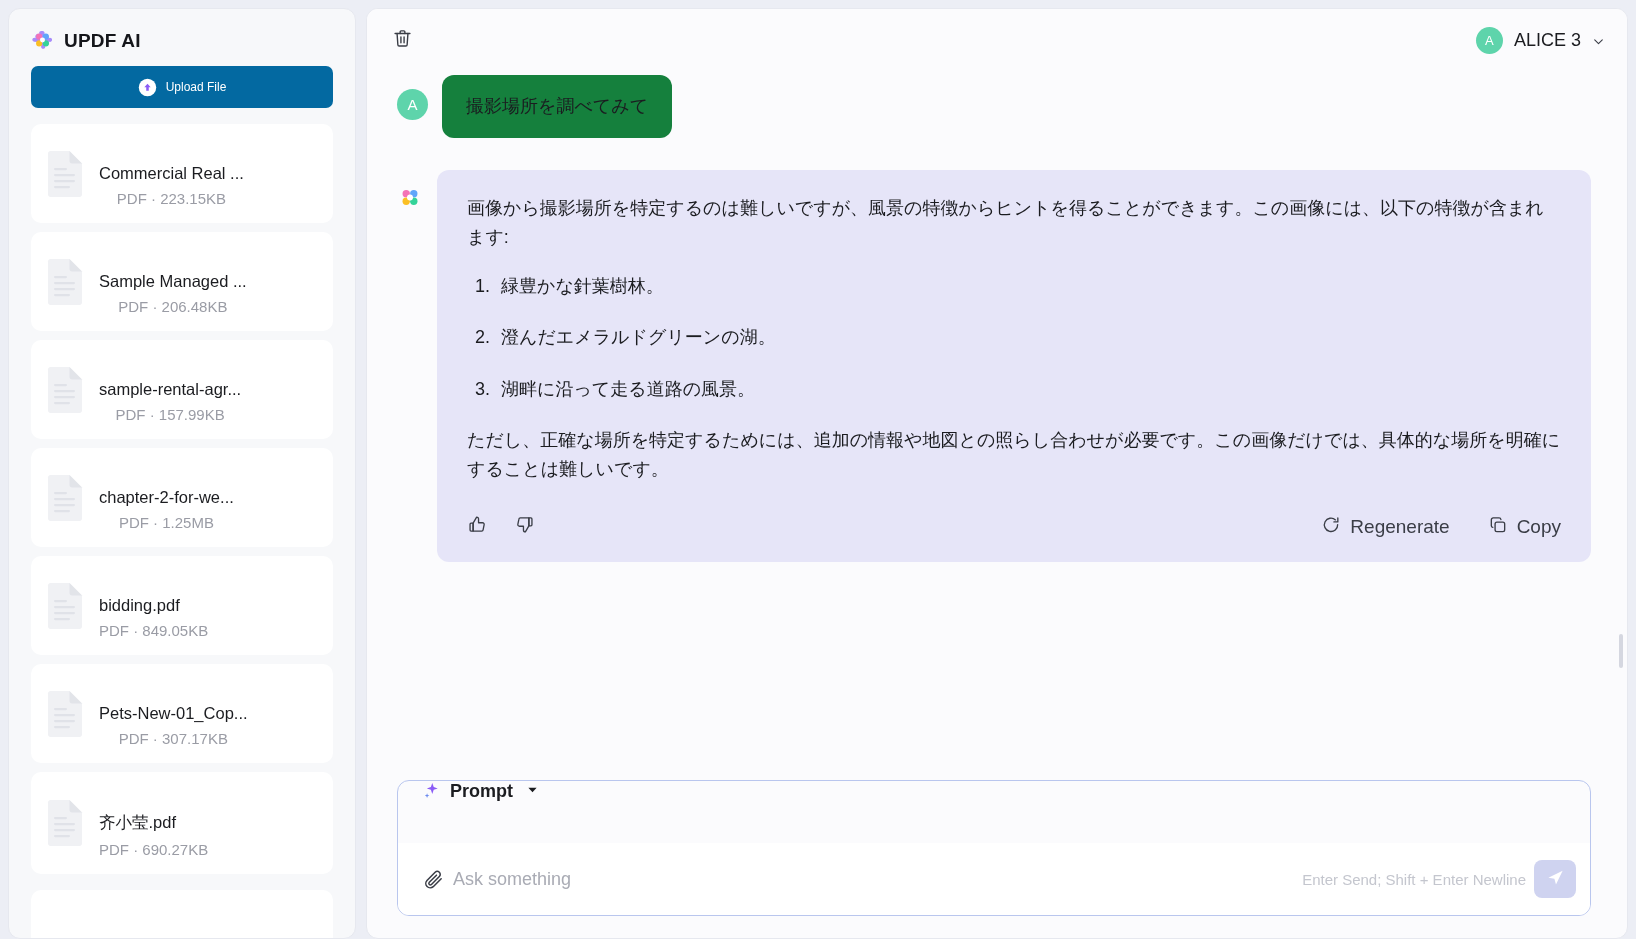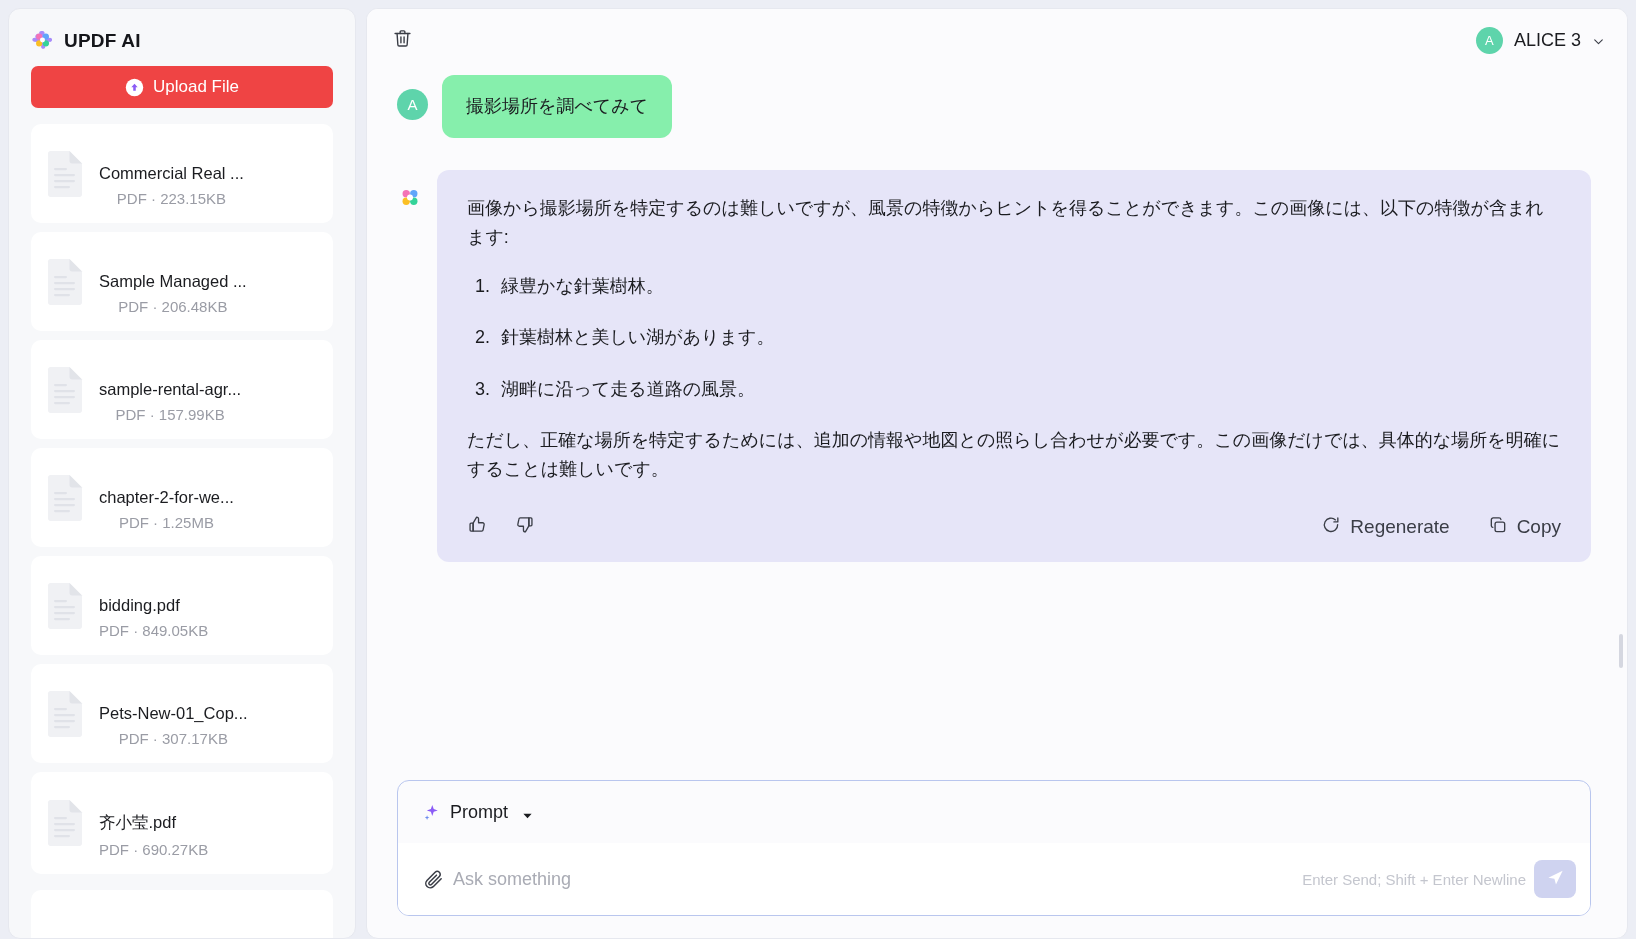--- a/index.html
+++ b/index.html
@@ -35,23 +35,23 @@
     padding: 20px 22px 14px 22px;
   }
   .brand-logo { width: 23px; height: 23px; flex: 0 0 23px; }
   .brand-name {
     font-size: 19px; font-weight: bold; color: #15161a;
     letter-spacing: .2px;
   }
   .upload-wrap { padding: 0 22px 16px 22px; }
   .upload-btn {
     width: 100%; height: 42px;
-    background: #ef4444;
+    background: #0369a1;
     border: none; border-radius: 7px;
-    color: #fff; font-size: 17px;
+    color: #fff; font-size: 12px;
     font-family: "Liberation Sans", sans-serif;
     display: flex; align-items: center; justify-content: center; gap: 9px;
     cursor: pointer;
   }
   .upload-icon { width: 19px; height: 19px; flex: 0 0 19px; }
   .file-list {
     flex: 1;
     overflow-y: auto;
     padding: 0 22px 10px 22px;
     display: flex; flex-direction: column; gap: 9px;
@@ -121,21 +121,21 @@
   }
   .msg-user { display: flex; gap: 14px; align-items: flex-start; margin-bottom: 32px; }
   .avatar-round {
     width: 31px; height: 31px; border-radius: 50%;
     background: #5ed4ab; color: #fff;
     font-size: 15px;
     display: flex; align-items: center; justify-content: center;
     flex: 0 0 31px; margin-top: 14px;
   }
   .bubble-user {
-    background: #86efac;
+    background: #15803d;
     border-radius: 12px;
     padding: 18px 24px;
     font-size: 18px; color: #1b1c20;
     line-height: 1.5;
   }
   .msg-ai { display: flex; gap: 14px; align-items: flex-start; }
   .ai-logo { width: 26px; height: 26px; flex: 0 0 26px; margin-top: 15px; }
   .bubble-ai {
     background: #e6e5f8;
     border-radius: 12px;
@@ -170,23 +170,24 @@
   
   .composer-wrap { padding: 16px 36px 22px 30px; }
   .composer {
     border: 1.5px solid #b9c6ee;
     border-radius: 12px;
     background: #fbfbfd;
     overflow: hidden;
   }
   .composer-top {
     height: 62px;
-    display: flex; align-items: center;
+    display: flex; align-items: flex-start;
     padding: 0 24px;
     gap: 9px;
+    font-weight: bold;
   }
   .spark-icon { width: 19px; height: 19px; flex: 0 0 19px; }
   .prompt-label { font-size: 18px; color: #1b1c20; }
   .mini-caret { width: 11px; height: 11px; margin-left: 5px; }
   .composer-input {
     background: #ffffff;
     display: flex; align-items: center;
     padding: 0 14px 0 24px;
     height: 72px;
     gap: 8px;
@@ -395,21 +396,21 @@
         <div class="bubble-ai">
           <p>画像から撮影場所を特定するのは難しいですが、風景の特徴からヒントを得ることができます。この画像には、以下の特徴が含まれます:</p>
 
           <ol>
             <li>
               <span class="li-num">1.</span>
               <span>緑豊かな針葉樹林。</span>
             </li>
             <li>
               <span class="li-num">2.</span>
-              <span>針葉樹林と美しい湖があります。</span>
+              <span>澄んだエメラルドグリーンの湖。</span>
             </li>
             <li>
               <span class="li-num">3.</span>
               <span>湖畔に沿って走る道路の風景。</span>
             </li>
           </ol>
 
           <p>ただし、正確な場所を特定するためには、追加の情報や地図との照らし合わせが必要です。この画像だけでは、具体的な場所を明確にすることは難しいです。</p>
 
           <div class="ai-actions">

